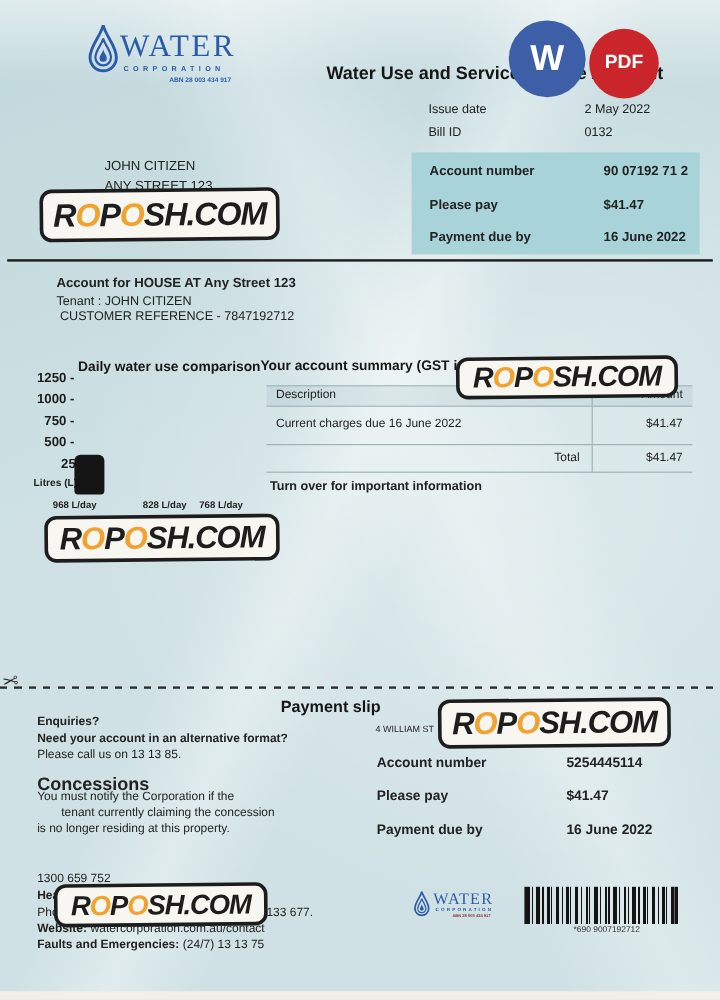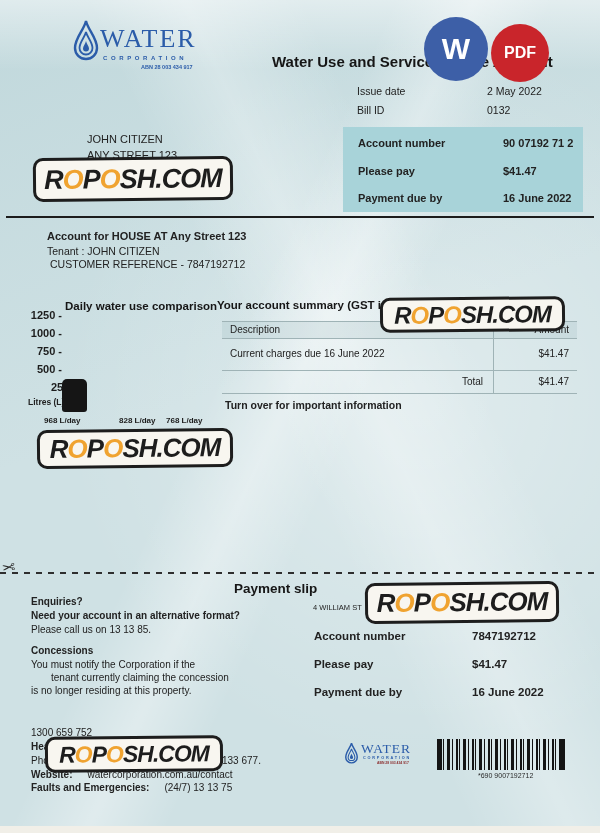--- a/index.html
+++ b/index.html
@@ -11,21 +11,21 @@
     background-image:
       linear-gradient(180deg, rgba(255,255,255,0.5), rgba(255,255,255,0) 70px),
       linear-gradient(115deg, rgba(255,255,255,0) 40%, rgba(255,255,255,0.35) 48%, rgba(255,255,255,0) 56%),
       linear-gradient(245deg, rgba(255,255,255,0) 30%, rgba(255,255,255,0.30) 42%, rgba(255,255,255,0) 52%),
       linear-gradient(160deg, rgba(150,190,196,0.25) 0%, rgba(207,225,228,0) 45%),
       radial-gradient(ellipse at 70% 48%, rgba(255,255,255,0.35), rgba(255,255,255,0) 60%);
   }
   .abs { position:absolute; }
   .b { font-weight:bold; }
   .sm { font-size:10.5px; }
-  .line { display:flex; gap:15px;justify-content:space-between; }
+  .line { display:flex; gap:3px;justify-content:space-between; }
 
   
   .wm {
     position:absolute; background:#f8f6f0; border:3px solid #1d1d1d; border-radius:10px;
     display:flex; align-items:center; justify-content:center;
     font-style:italic; font-weight:bold; color:#1d1d1d; letter-spacing:-1px;
     transform:rotate(-0.6deg); white-space:nowrap; z-index:6;
   }
   .wm .o { color:#f0a330; }
 
@@ -149,39 +149,39 @@
       <span>SH.COM</span>
   </div>
 
   <div class="abs dashline" style="left:0; top:572px; width:600px;"></div>
   <div class="abs" style="left:2px; top:558px; font-size:16px; transform:scaleX(-1) rotate(8deg); color:#2e2e2e;">✂</div>
 
   <div class="abs b" style="left:234px; top:581px; font-size:13.5px; color:#161616;">Payment slip</div>
   <div class="abs" style="left:313px; top:603px; font-size:7.5px;">4 WILLIAM ST</div>
 
   <div class="abs b" style="left:314px; top:630px; font-size:11.5px;">Account number</div>
-  <div class="abs b" style="left:472px; top:630px; font-size:11.5px;">7847192712</div>
+  <div class="abs b" style="left:472px; top:630px; font-size:11.5px;">5254445114</div>
   <div class="abs b" style="left:314px; top:658px; font-size:11.5px;">Please pay</div>
   <div class="abs b" style="left:472px; top:658px; font-size:11.5px;">$41.47</div>
   <div class="abs b" style="left:314px; top:686px; font-size:11.5px;">Payment due by</div>
   <div class="abs b" style="left:472px; top:686px; font-size:11.5px;">16 June 2022</div>
 
   <div class="wm" style="left:365px; top:582px; width:194px; height:41px; font-size:26px;">
     <span>R</span>
       <span class="o">O</span>
       <span>P</span>
       <span class="o">O</span>
       <span>SH.COM</span>
   </div>
 
   <div class="abs b" style="left:31px; top:596px; font-size:10px;">Enquiries?</div>
   <div class="abs b" style="left:31px; top:610px; font-size:10px;">Need your account in an alternative format?</div>
   <div class="abs" style="left:31px; top:624px; font-size:10px;">Please call us on 13 13 85.</div>
 
-  <div class="abs b" style="left:31px; top:645px; font-size:10px;">Concessions</div>
+  <div class="abs b" style="left:31px; top:645px; font-size:15px;">Concessions</div>
   <div class="abs" style="left:31px; top:659px; font-size:10px;">You must notify the Corporation if the</div>
   <div class="abs" style="left:31px; top:672px; font-size:10px;padding-left:20px;">tenant currently claiming the concession</div>
   <div class="abs" style="left:31px; top:685px; font-size:10px;">is no longer residing at this property.</div>
 
   <div class="abs" style="left:31px; top:727px; font-size:10px;">1300 659 752</div>
 
   <div class="abs b" style="left:31px; top:741px; font-size:10px;">Hea</div>
   <div class="abs" style="left:31px; top:755px; font-size:10px;">Pho</div>
   <div class="abs" style="left:222px; top:755px; font-size:10px;">133 677.</div>
 

